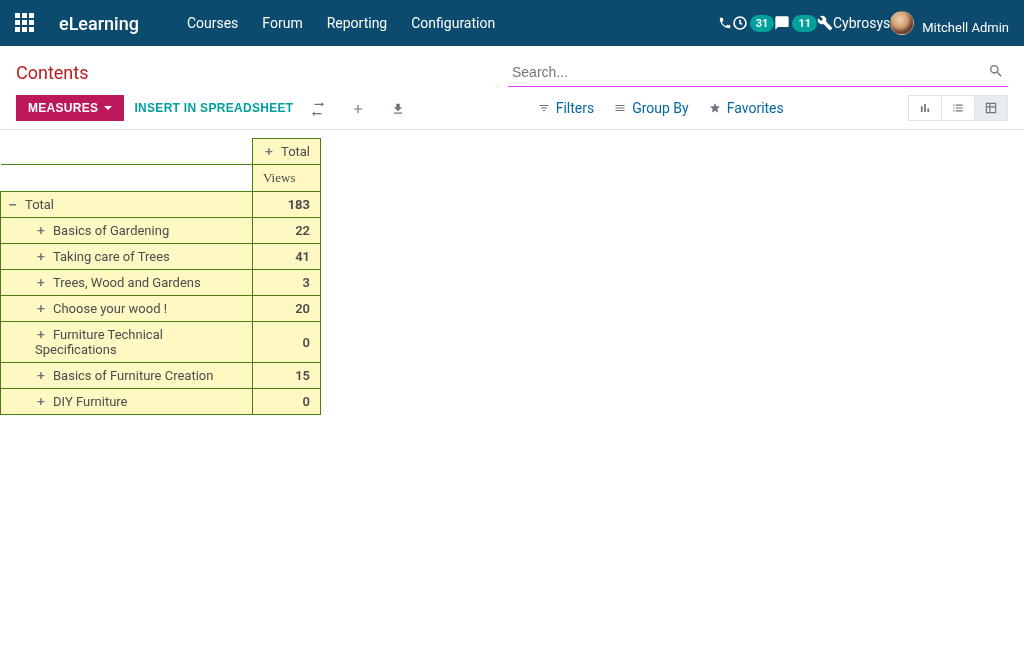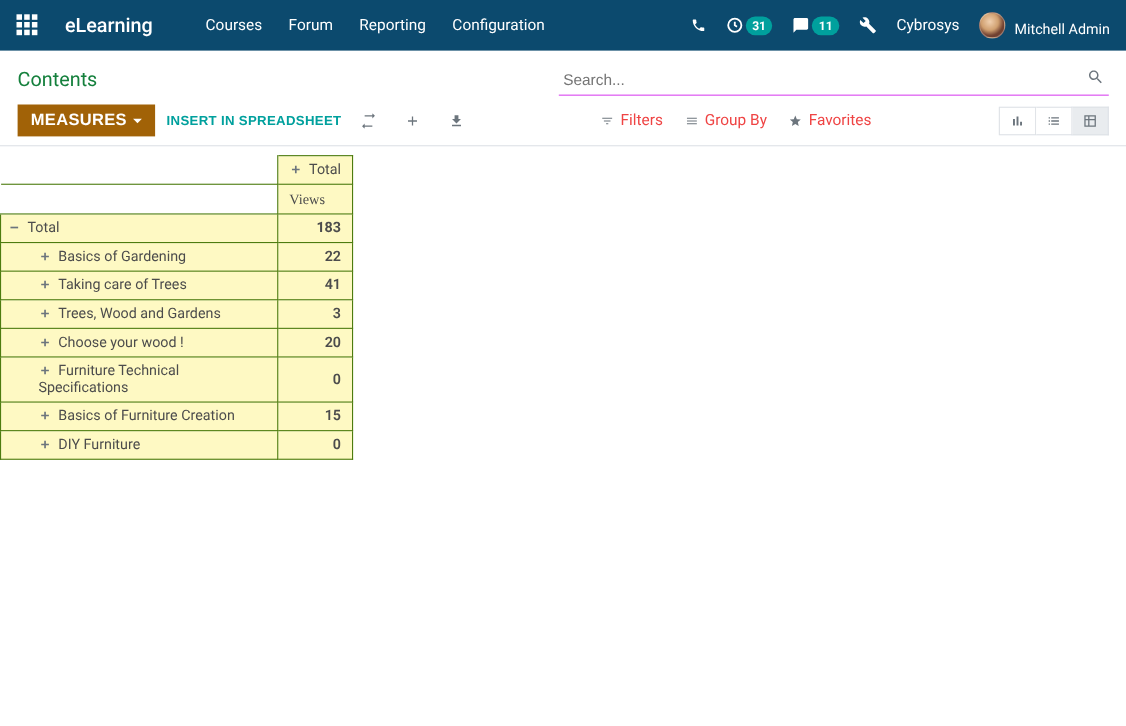--- a/index.html
+++ b/index.html
@@ -5,44 +5,44 @@
     * { box-sizing: border-box; margin: 0; padding: 0; }
     body { font-family: -apple-system, BlinkMacSystemFont, "Segoe UI", Roboto, "Helvetica Neue", Arial, sans-serif; font-size: 13px; color: #4c4c4c; background: #fff; width: 1024px; height: 660px; overflow: hidden; }
 
     
     .navbar { background: #0c4a6e; height: 46px; display: flex; align-items: center; padding: 0 15px; color: #fff; }
     .apps-icon { width: 20px; height: 20px; display: grid; grid-template-columns: repeat(3, 5px); grid-template-rows: repeat(3, 5px); gap: 2px; margin-right: 24px; cursor: pointer; }
     .apps-icon span { background: #fff; width: 5px; height: 5px; }
     .brand { font-size: 18px; font-weight: 500; margin-right: 48px; }
     .nav-menu { display: flex; gap: 24px; flex: 1; }
     .nav-item { color: #fff; cursor: pointer; font-size: 14px; }
-    .nav-right { display: flex; align-items: center; gap: 18px; }
+    .nav-right { display: flex; align-items: center; }
     .nav-icon { color: #fff; cursor: pointer; display: flex; align-items: center; position: relative; }
     .badge { background: #00a09d; color: #fff; border-radius: 10px; font-size: 11px; font-weight: bold; padding: 1px 6px; min-width: 20px; text-align: center; margin-left: 2px; line-height: 15px; }
     .company { font-size: 14px; text-align: center; }
     .user { display: flex; align-items: flex-end; gap: 8px; }
     .avatar { width: 24px; height: 24px; border-radius: 50%; background: radial-gradient(circle at 40% 35%, #f0d0b0 0%, #d0a070 40%, #704030 65%); border: 1px solid rgba(255,255,255,0.3); }
 
     
     .control-panel { padding: 12px 16px 0 16px; border-bottom: 1px solid #dee2e6; }
     .cp-top { display: flex; justify-content: space-between; align-items: flex-start; margin-bottom: 8px; }
-    .breadcrumb { font-size: 18px; color: #15803d; padding-top: 4px; }
+    .breadcrumb { font-size: 18px; color: #b91c1c; padding-top: 4px; }
     .search-wrap { width: 500px; position: relative; }
     .search-input { width: 100%; border: none; border-bottom: 1px solid #d946ef; padding: 6px 28px 6px 4px; font-size: 14px; outline: none; color: #6c757d; }
     .search-icon { position: absolute; right: 4px; top: 4px; color: #6c757d; cursor: pointer; }
 
     .cp-bottom { display: flex; justify-content: space-between; align-items: center; padding-bottom: 8px; }
     .cp-left { display: flex; align-items: center; gap: 10px; }
-    .btn-measures { background: #a16207; color: #fff; border: none; padding: 6px 12px; font-size: 15px; font-weight: 600; cursor: pointer; display: flex; align-items: center; gap: 6px; letter-spacing: 0.3px; }
+    .btn-measures { background: #be185d; color: #fff; border: none; padding: 6px 12px; font-size: 12px; font-weight: 600; cursor: pointer; display: flex; align-items: center; gap: 6px; letter-spacing: 0.3px; }
     .caret-down { width: 0; height: 0; border-left: 4px solid transparent; border-right: 4px solid transparent; border-top: 4px solid #fff; }
     .insert-spreadsheet { color: #00a09d; font-size: 12px; font-weight: 600; cursor: pointer; background: none; border: none; letter-spacing: 0.3px; }
     .toolbar-icon { color: #6c757d; cursor: pointer; padding: 4px 8px; font-size: 14px; }
 
     .cp-mid { display: flex; align-items: center; gap: 20px; }
-    .filter-btn { display: flex; align-items: center; gap: 6px; color: #ef4444; cursor: pointer; font-size: 14px; }
+    .filter-btn { display: flex; align-items: center; gap: 6px; color: #0369a1; cursor: pointer; font-size: 14px; }
 
     .cp-right { display: flex; gap: 0; }
     .view-btn { border: 1px solid #dee2e6; padding: 5px 9px; cursor: pointer; color: #6c757d; background: #fff; display: flex; align-items: center; justify-content: center; font-size: 14px; }
     .view-btn.active { background: #e9ecef; }
     .view-btn + .view-btn { border-left: none; }
 
     
     .pivot-wrap { padding: 8px 0 0 0; }
     table.pivot { border-collapse: collapse; font-size: 13px; }
     table.pivot th, table.pivot td { border: 1px solid #4d7c0f; padding: 5px 10px; background: #fef9c3; }

